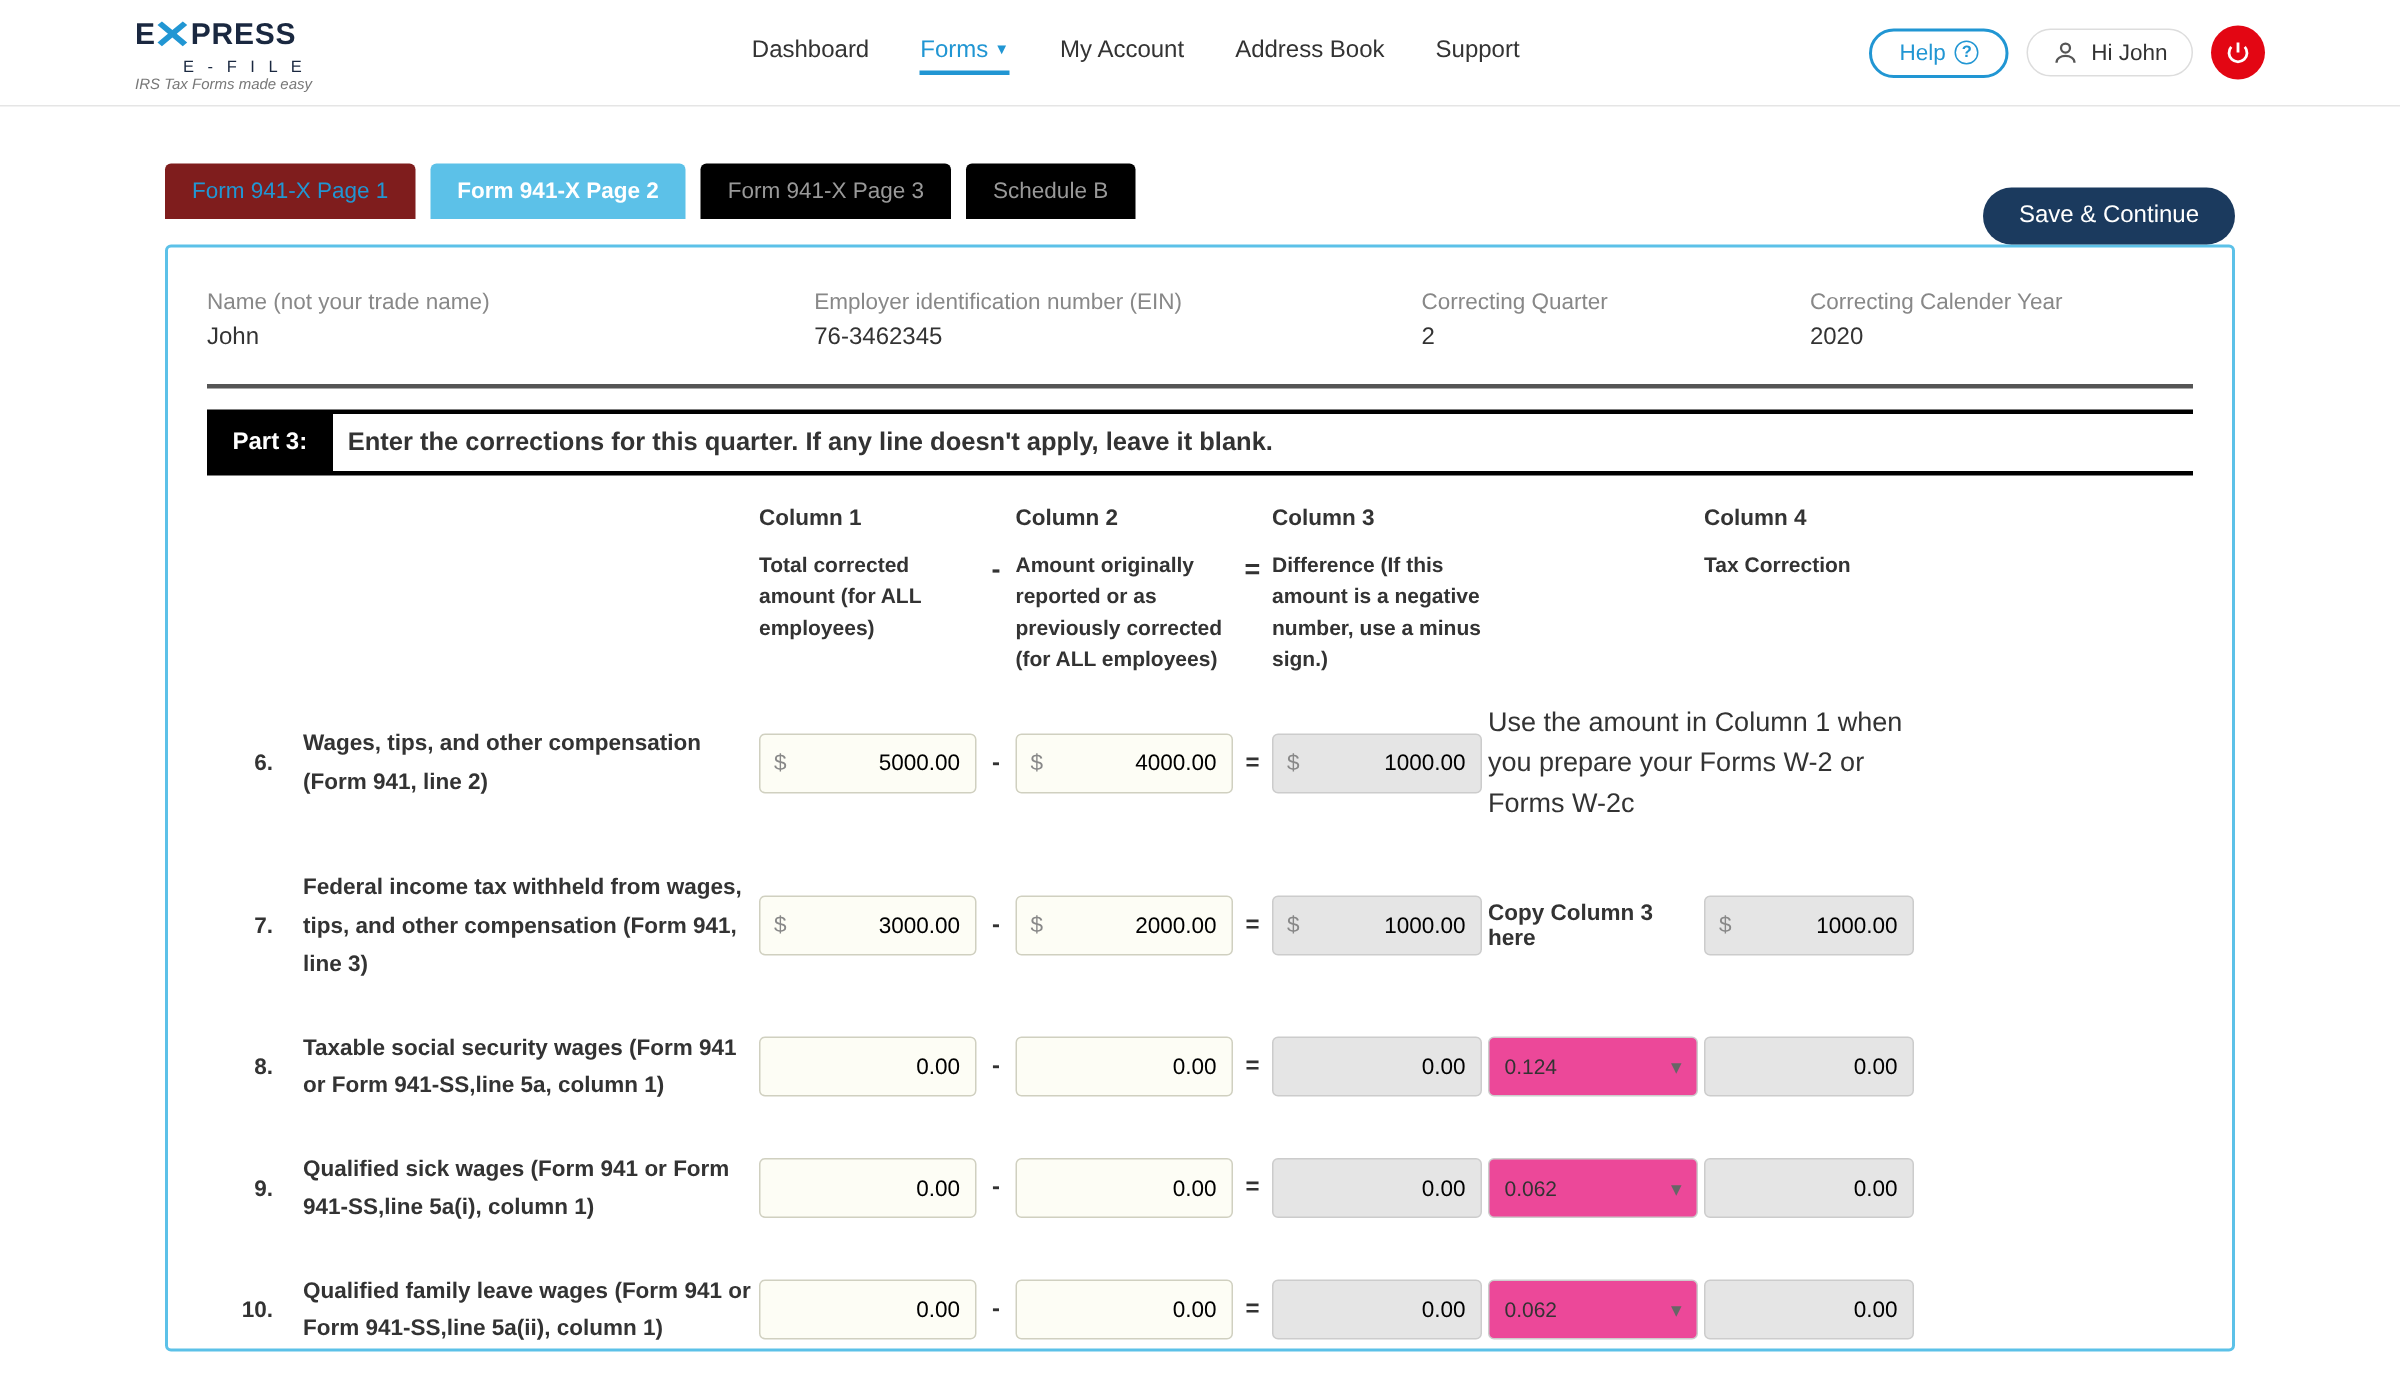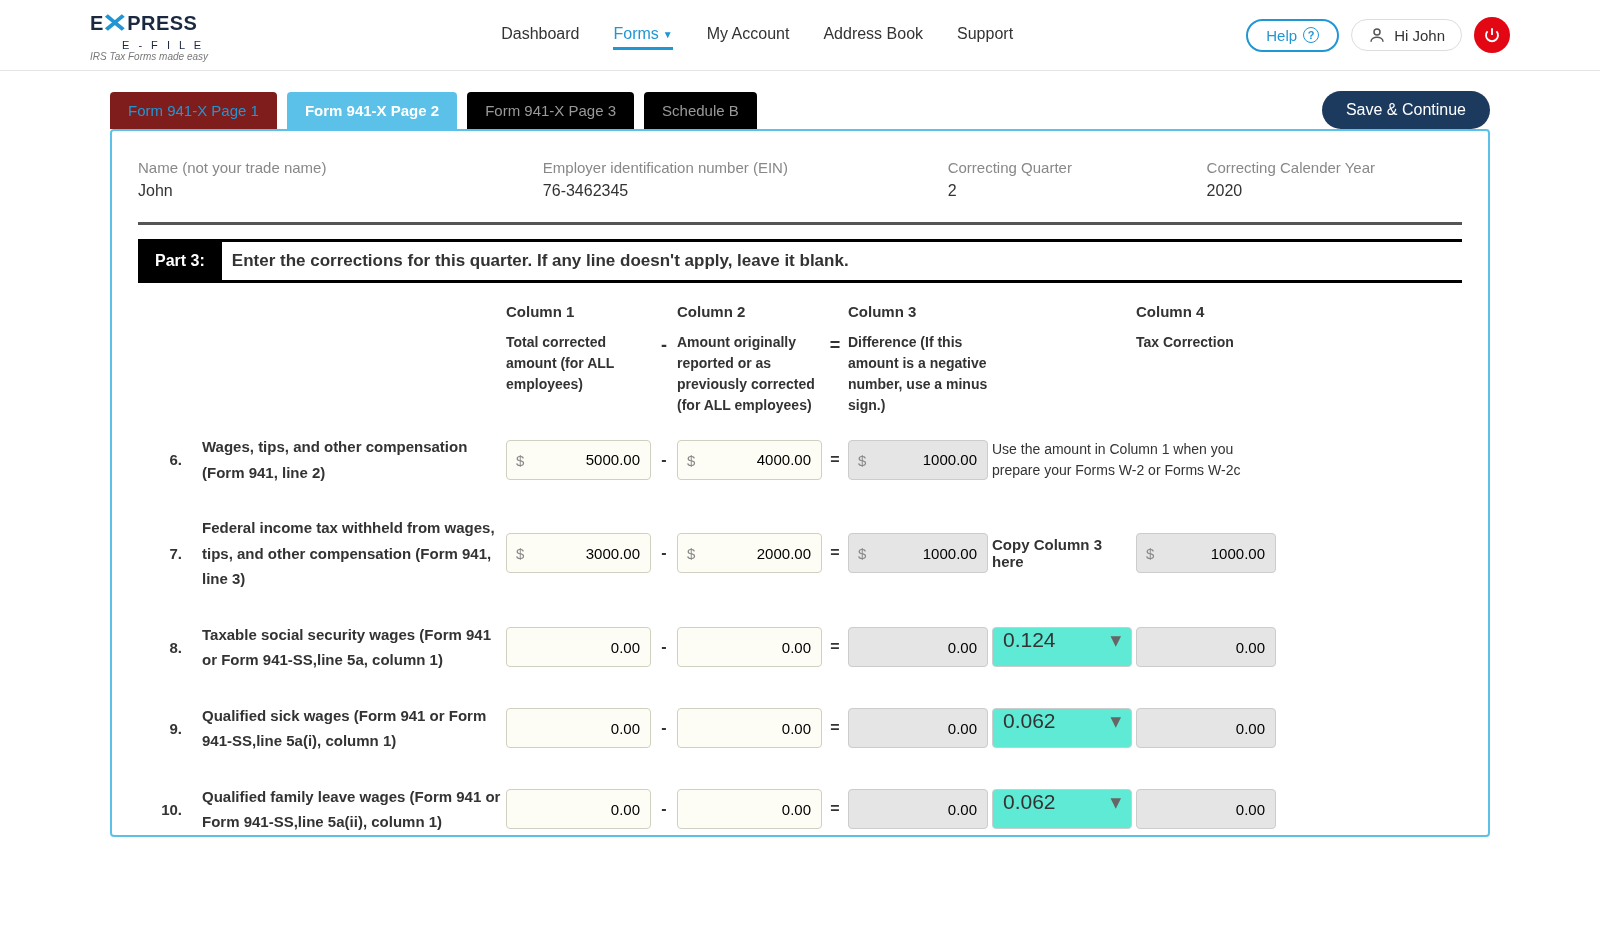--- a/index.html
+++ b/index.html
@@ -19,21 +19,21 @@
 .user-chip { border:1px solid #ddd; border-radius:20px; padding:6px 16px; display:flex; align-items:center; gap:8px; font-size:15px; cursor:pointer;}
 .user-icon { width:18px; height:18px; }
 .power-btn { width:36px; height:36px; border-radius:50%; background:#e30613; display:flex; align-items:center; justify-content:center; cursor:pointer;}
 
 .content-wrap { padding: 20px 110px 40px 110px; }
 .tabs-row { display:flex; align-items:center; gap:10px; margin-bottom:0;}
 .tab { padding:10px 18px; border-radius:4px 4px 0 0; font-size:15px; cursor:pointer;}
 .tab.light { background:#7f1d1d; color:#2196d3;}
 .tab.active { background:#5cc1e8; color:#fff; font-weight:700;}
 .tab.pale { background:#000000; color:#999;}
-.save-btn { margin-left:auto; background:#1b3a5e; color:#fff; border-radius:22px; padding:10px 24px; font-size:16px; font-weight:500; cursor:pointer;}
+.save-btn { margin-left:auto; background:#1b3a5e; color:#fff; border-radius:22px; padding:10px 24px; font-size:16px; font-weight:500; cursor:pointer;margin-top:34px;}
 
 .form-box { border:2px solid #5cc1e8; border-radius:4px; padding:20px 26px 0 26px; margin-top:0;}
 .info-row { display:flex; gap:40px; padding:8px 0 22px 0; border-bottom:3px solid #555; margin-bottom:4px;}
 .info-col { flex:1; min-width:0;}
 .info-label { color:#888; font-size:15px; margin-bottom:6px;}
 .info-value { font-size:16px; color:#333;}
 
 .part-header { display:flex; align-items:center; border-top:3px solid #000; border-bottom:3px solid #000; margin-top:14px; background:#fff;}
 .part-chip { background:#000; color:#fff; padding:10px 17px; font-weight:700; font-size:16px;}
 .part-text { font-size:17px; font-weight:700; padding-left:10px;}
@@ -45,23 +45,23 @@
 .op { text-align:center; font-weight:700; font-size:18px; padding-top:32px;}
 
 .row { display:grid; grid-template-columns: 60px 300px 145px 18px 145px 18px 140px 140px 140px; gap:4px; align-items:center; margin-bottom:30px;}
 .row-num { text-align:right; font-weight:700; font-size:15px; padding-right:16px;}
 .row-label { font-weight:700; font-size:15px; line-height:1.7;}
 .cell-input { position:relative; }
 .money-input { width:100%; height:40px; border:1px solid #d0d0c0; background:#fdfdf5; border-radius:4px; text-align:right; padding:0 10px 0 26px; font-size:15px;}
 .money-input.readonly { background:#e5e5e5; border-color:#ccc;}
 .prefix { position:absolute; left:10px; top:50%; transform:translateY(-50%); color:#888; font-size:15px;}
 .row-op { text-align:center; font-weight:700; font-size:16px;}
-.note-text { font-size:14px; color:#333; line-height:1.5;}
+.note-text { font-size:18px; color:#333; line-height:1.5;}
 .note-label { font-weight:700; font-size:15px; margin-bottom:0px;}
-.select-box { width:100%; height:40px; border:1px solid #ccc; background:#5eead4; border-radius:4px; padding:0 28px 0 10px; font-size:21px; position:relative; display:flex; }
+.select-box { width:100%; height:40px; border:1px solid #ccc; background:#ec4899; border-radius:4px; padding:0 28px 0 10px; font-size:14px; position:relative; display:flex; align-items:center;}
 .select-box::after { content:'▾'; position:absolute; right:10px; color:#666;}
 </style>
 </head>
 <body>
 
 <div class="header">
   <div class="logo">
     <div class="logo-main">
       <span style="color:#1a2840;">E</span>
         <span class="logo-x">✕</span>

